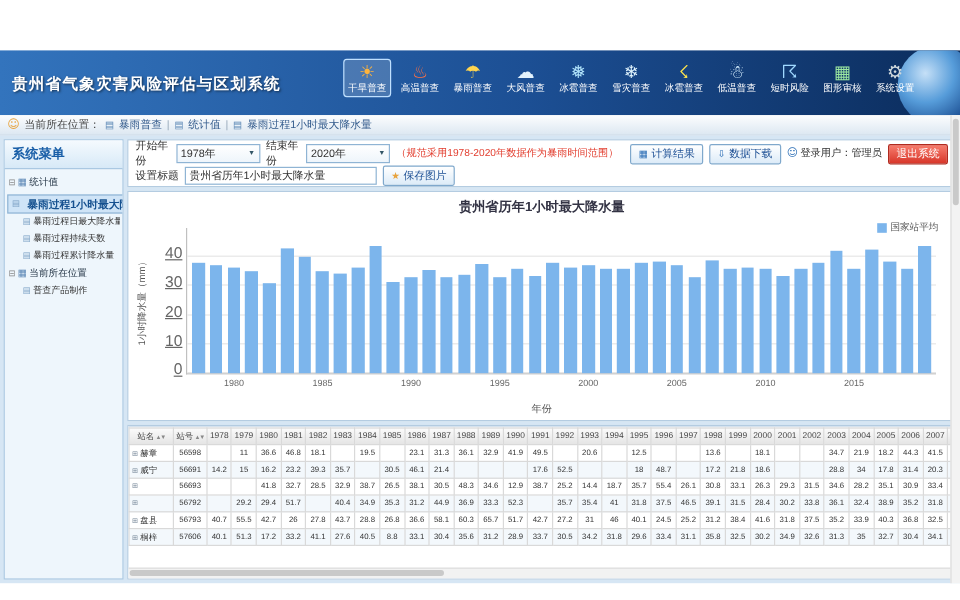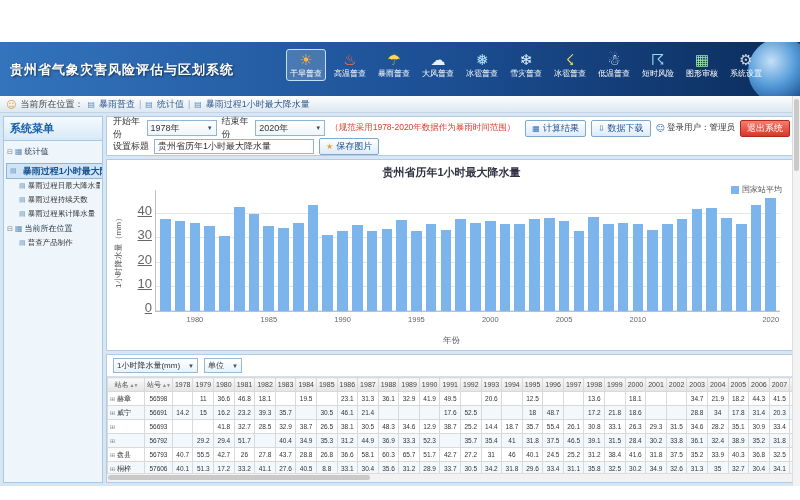--- a/index.html
+++ b/index.html
@@ -373,51 +373,41 @@
               <div class="slot">
                 <div class="bar" style="height: 72%; background: rgb(124, 181, 236);"></div>
               </div>
               <div class="slot">
                 <div class="bar" style="height: 76%; background: rgb(124, 181, 236);"></div>
               </div>
               <div class="slot">
                 <div class="bar" style="height: 84%; background: rgb(124, 181, 236);"></div>
               </div>
               <div class="slot">
+                <div class="bar" style="height: 72%; background: rgb(124, 181, 236);"></div>
+                <div class="xt">2015</div>
+              </div>
+              <div class="slot">
                 <div class="bar" style="height: 85%; background: rgb(124, 181, 236);"></div>
               </div>
               <div class="slot">
                 <div class="bar" style="height: 77%; background: rgb(124, 181, 236);"></div>
               </div>
               <div class="slot">
                 <div class="bar" style="height: 72%; background: rgb(124, 181, 236);"></div>
               </div>
               <div class="slot">
                 <div class="bar" style="height: 88%; background: rgb(124, 181, 236);"></div>
-              </div>
-              <div class="slot">
-                <div class="bar" style="height: 93%; background: rgb(124, 181, 236);"></div>
-                <div class="xt">2020</div>
               </div>
             </div>
           </div>
         <div class="xlabel">年份</div>
       </div>
 
       <div class="tablepanel">
-        <div class="tp-controls">
-          <span class="mini">
-            <span>1小时降水量(mm)</span>
-            <span class="car">▼</span>
-          </span>
-          <span class="mini">
-            <span>单位</span>
-            <span class="car">▼</span>
-          </span>
-        </div>
         <div class="twrap">
           <table>
             <thead>
                 <tr>
                   <th>站名<span class="arrows">▲▼</span></th>
                   <th>站号<span class="arrows">▲▼</span></th>
                   <th>1978</th>
                   <th>1979</th>
                   <th>1980</th>
                   <th>1981</th>

